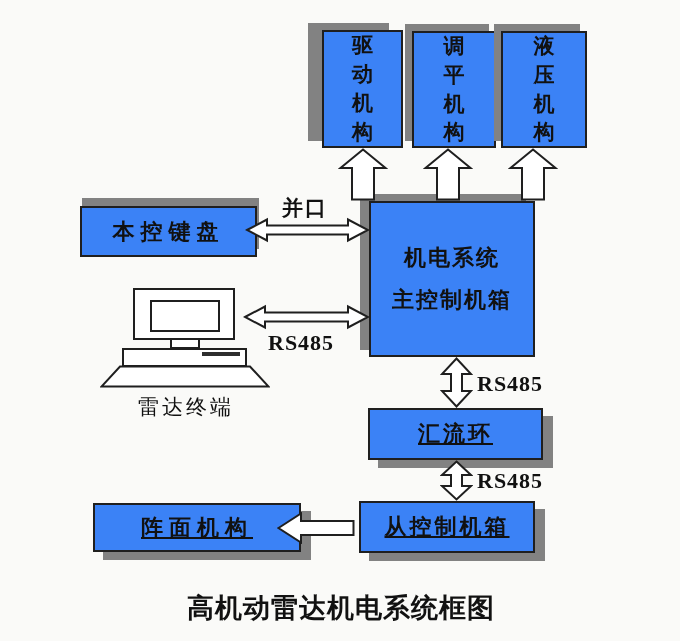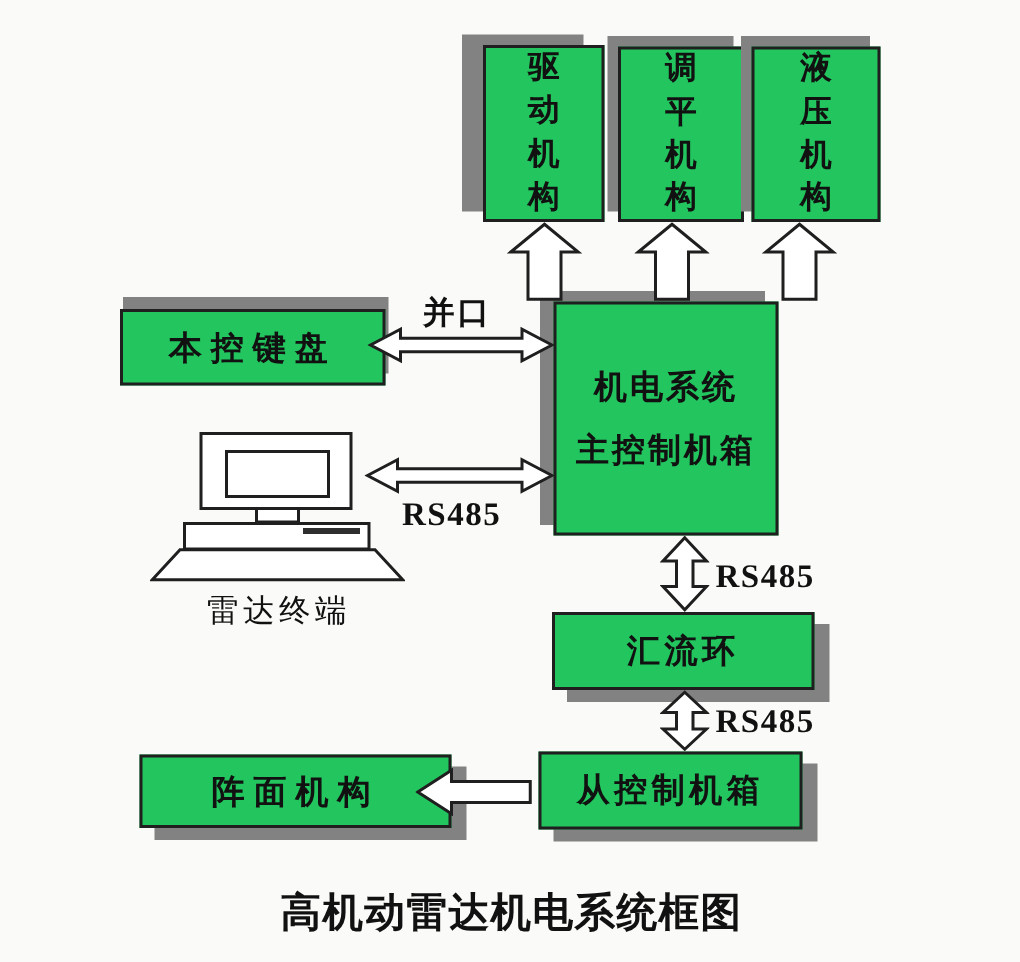--- a/index.html
+++ b/index.html
@@ -2,29 +2,29 @@
 <html style="--border: #1f1f1f; --shadow: #828282; --bg: #fafaf8; --text: #111111;"><head>
 <meta charset="utf-8">
 <style>
   :root{
     --border:#1f1f1f; --shadow:#828282; --bg:#fafaf8; --text:#111111;
   }
   html,body{margin:0;padding:0;}
   body{background:var(--bg);font-family:"Liberation Sans",sans-serif;}
   .stage{position:relative;width:680px;height:641px;background:var(--bg);overflow:hidden;}
   .box{
-    position:absolute;box-sizing:border-box;background:#22c55e;
+    position:absolute;box-sizing:border-box;background:#3b82f6;
     border:2px solid var(--border);display:flex;align-items:center;justify-content:center;
     color:var(--text);font-weight:bold;
   }
   .sh-ul{box-shadow:-7px -7px 0 0 var(--shadow);}
   .sh-ul-wide{box-shadow:-14px -7px 0 0 var(--shadow);}
   .sh-main{box-shadow:-9px -7px 0 0 var(--shadow);}
   .sh-top{box-shadow:2px -8px 0 0 var(--shadow);}
-  .sh-lr{box-shadow:10px 8px 0 0 var(--shadow);}
+  .sh-lr{box-shadow:10px 8px 0 0 var(--shadow);text-decoration:underline;}
   .vtext{width:1.15em;word-break:break-all;text-align:center;line-height:1.38;font-size:21px;}
   .hlabel{font-size:22px;letter-spacing:3px;white-space:nowrap;}
   .wide-ls{letter-spacing:6px;}
   .main-label{font-size:22px;line-height:1.9;white-space:pre-line;text-align:center;letter-spacing:2px;}
   .edge-label{position:absolute;color:var(--text);font-weight:bold;}
   .cn-label{font-size:21px;letter-spacing:2px;}
   .rs-label{font-family:"Liberation Serif",serif;font-size:22px;letter-spacing:1px;}
   .arrow{position:absolute;}
   .arrow polygon{fill:#ffffff;stroke:var(--border);stroke-width:2;stroke-linejoin:miter;}
   .caption{
@@ -45,21 +45,21 @@
   <div class="box sh-ul-wide" style="left:322px;top:30px;width:81px;height:118px;">
     <span class="vtext">驱动机构</span>
   </div>
   <div class="box sh-ul" style="left:412px;top:31px;width:84px;height:117px;">
     <span class="vtext">调平机构</span>
   </div>
   <div class="box sh-ul" style="left:501px;top:31px;width:86px;height:117px;">
     <span class="vtext">液压机构</span>
   </div>
 
-  <div class="box sh-main" style="left:369px;top:201px;width:150px;height:156px;">
+  <div class="box sh-main" style="left:369px;top:201px;width:166px;height:156px;">
     <span class="main-label">机电系统
 主控制机箱</span>
   </div>
 
   <div class="box sh-top" style="left:80px;top:206px;width:177px;height:51px;">
     <span class="hlabel wide-ls">本控键盘</span>
   </div>
 
   <div class="box sh-lr" style="left:368px;top:408px;width:175px;height:52px;">
     <span class="hlabel">汇流环</span>

